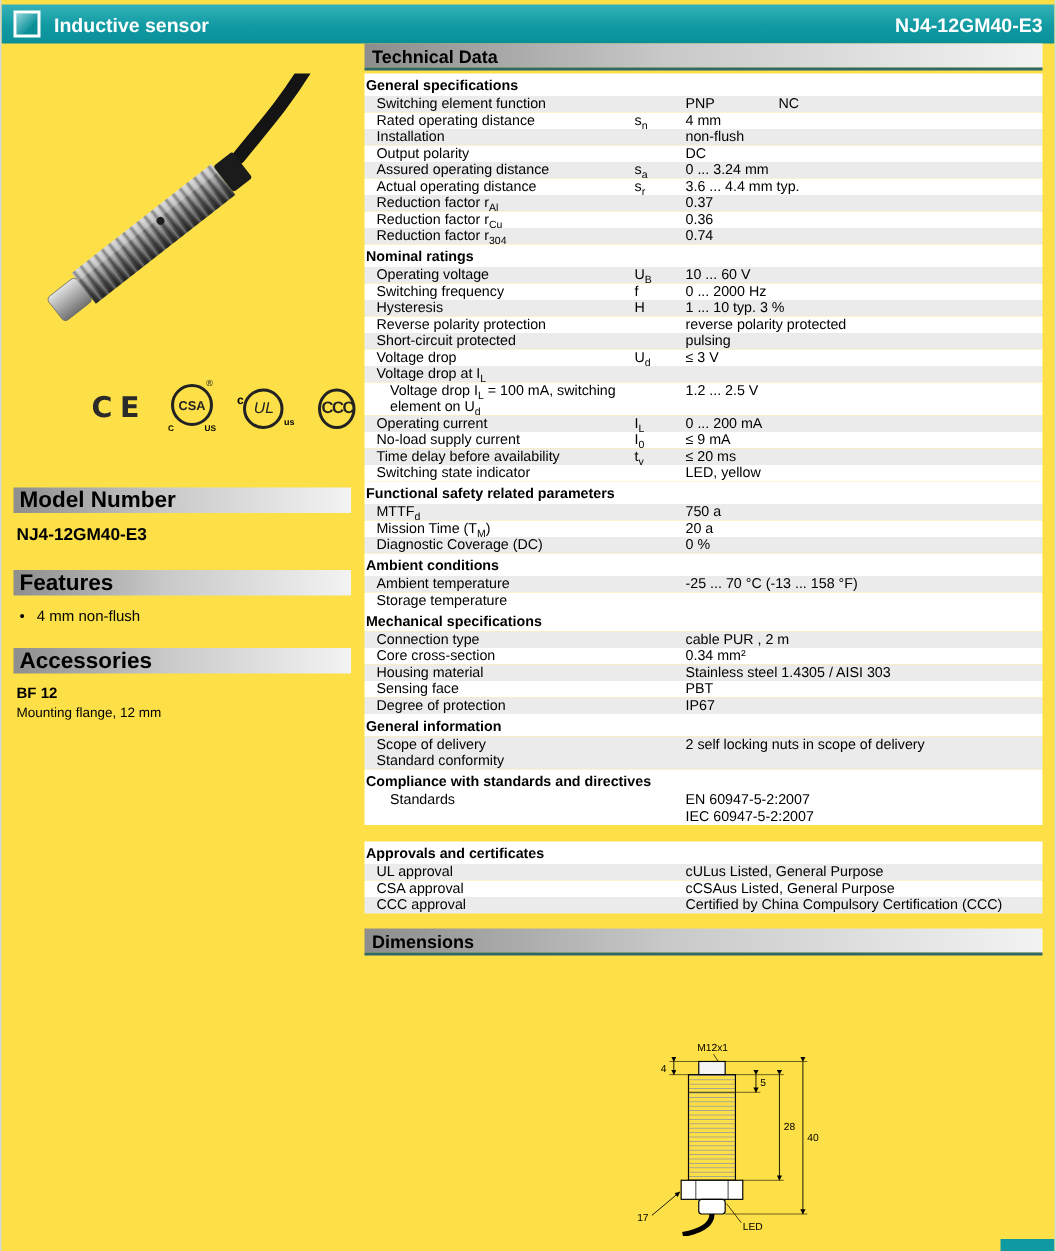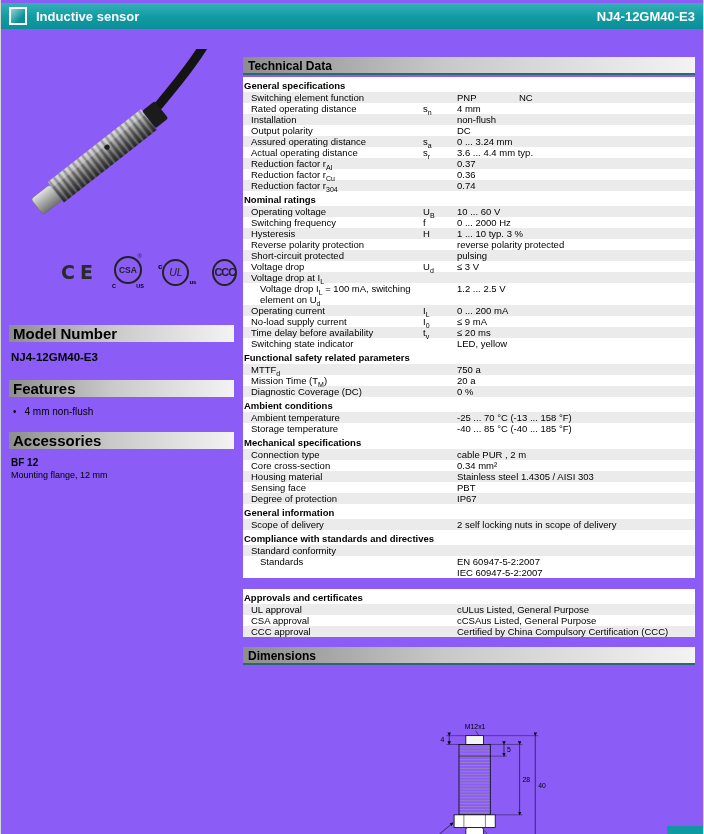--- a/index.html
+++ b/index.html
@@ -1,31 +1,31 @@
 <!DOCTYPE html>
 <html><head>
 <meta charset="utf-8">
 <style>
   * { margin:0; padding:0; box-sizing:border-box; }
   body { font-family:"Liberation Sans", sans-serif; background:#f2f2f2; }
-  .page { width:704px; height:834px; background:#8b5cf6; position:relative; overflow:hidden;
+  .page { width:704px; height:834px; background:#fde047; position:relative; overflow:hidden;
           border-left:1px solid #d7d7d7; border-right:1px solid #d7d7d7; }
 
   
   .header { position:absolute; top:3px; left:0; right:0; height:26px;
             background:linear-gradient(180deg,#35b2b8 0%,#109aa2 55%,#0a8f97 100%);
             display:flex; align-items:center; padding:0 8px; }
   .logo { width:18px; height:18px; border:2px solid #fff; margin-right:9px;
           background:linear-gradient(135deg,#8fd6da 0%,#0a8f97 70%); }
   .h-title { color:#fff; font-weight:bold; font-size:13px; flex:1; }
   .h-model { color:#fff; font-weight:bold; font-size:13px; }
 
   .content { position:absolute; top:29px; left:0; right:0; bottom:0; display:flex; padding:0 8px; }
   .left { width:225px; flex:none; }
-  .right { flex:1; margin-left:9px; padding-top:28px; }
+  .right { flex:1; margin-left:9px; }
 
   
   .bar { height:17px; background:linear-gradient(90deg,#8d8d8d 0%,#c9c9c9 45%,#f3f3f3 100%);
          font-weight:bold; font-size:15px; line-height:17px; padding-left:4px; color:#000; }
   .bar2 { height:18px; background:linear-gradient(90deg,#8d8d8d 0%,#c9c9c9 45%,#f3f3f3 100%);
           font-weight:bold; font-size:12px; line-height:18px; padding-left:5px;
           border-bottom:2px solid #2e686c; }
 
   
   .photo { height:198px; margin-top:20px; }
@@ -278,21 +278,20 @@
           </div>
           <div class="trow ttitle">Ambient conditions</div>
           <div class="trow od">
             <div class="tlab">Ambient temperature</div>
             <div class="tsym"></div>
             <div class="tval">-25 ... 70 °C (-13 ... 158 °F)</div>
           </div>
           <div class="trow ev">
             <div class="tlab">Storage temperature</div>
             <div class="tsym"></div>
-            <div class="tval">-40 ... 85 °C (-40 ... 185 °F)</div>
           </div>
           <div class="trow ttitle">Mechanical specifications</div>
           <div class="trow od">
             <div class="tlab">Connection type</div>
             <div class="tsym"></div>
             <div class="tval">cable PUR , 2 m</div>
           </div>
           <div class="trow ev">
             <div class="tlab">Core cross-section</div>
             <div class="tsym"></div>
@@ -312,26 +311,26 @@
             <div class="tlab">Degree of protection</div>
             <div class="tsym"></div>
             <div class="tval">IP67</div>
           </div>
           <div class="trow ttitle">General information</div>
           <div class="trow od">
             <div class="tlab">Scope of delivery</div>
             <div class="tsym"></div>
             <div class="tval">2 self locking nuts in scope of delivery</div>
           </div>
+          <div class="trow od">
+            <div class="tlab">Standard conformity</div>
+            <div class="tsym"></div>
+            <div class="tval"></div>
+          </div>
           <div class="trow ttitle">Compliance with standards and directives</div>
-          <div class="trow od">
-            <div class="tlab">Standard conformity</div>
-            <div class="tsym"></div>
-            <div class="tval"></div>
-          </div>
           <div class="trow ev">
             <div class="tlab ind">Standards</div>
             <div class="tsym"></div>
             <div class="tval">EN 60947-5-2:2007<br>IEC 60947-5-2:2007</div>
           </div>
           <div class="trow ttitle gap">Approvals and certificates</div>
           <div class="trow od">
             <div class="tlab">UL approval</div>
             <div class="tsym"></div>
             <div class="tval">cULus Listed, General Purpose</div>

